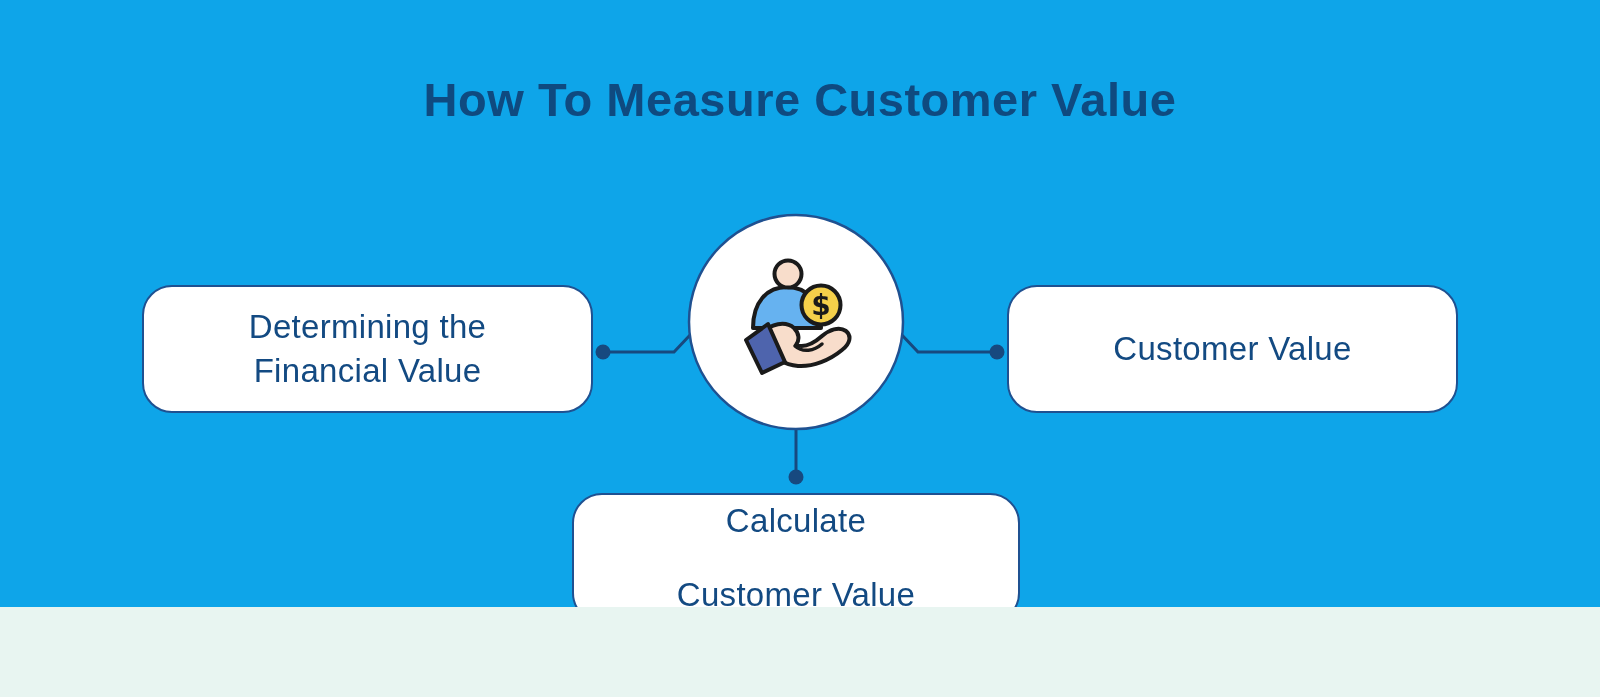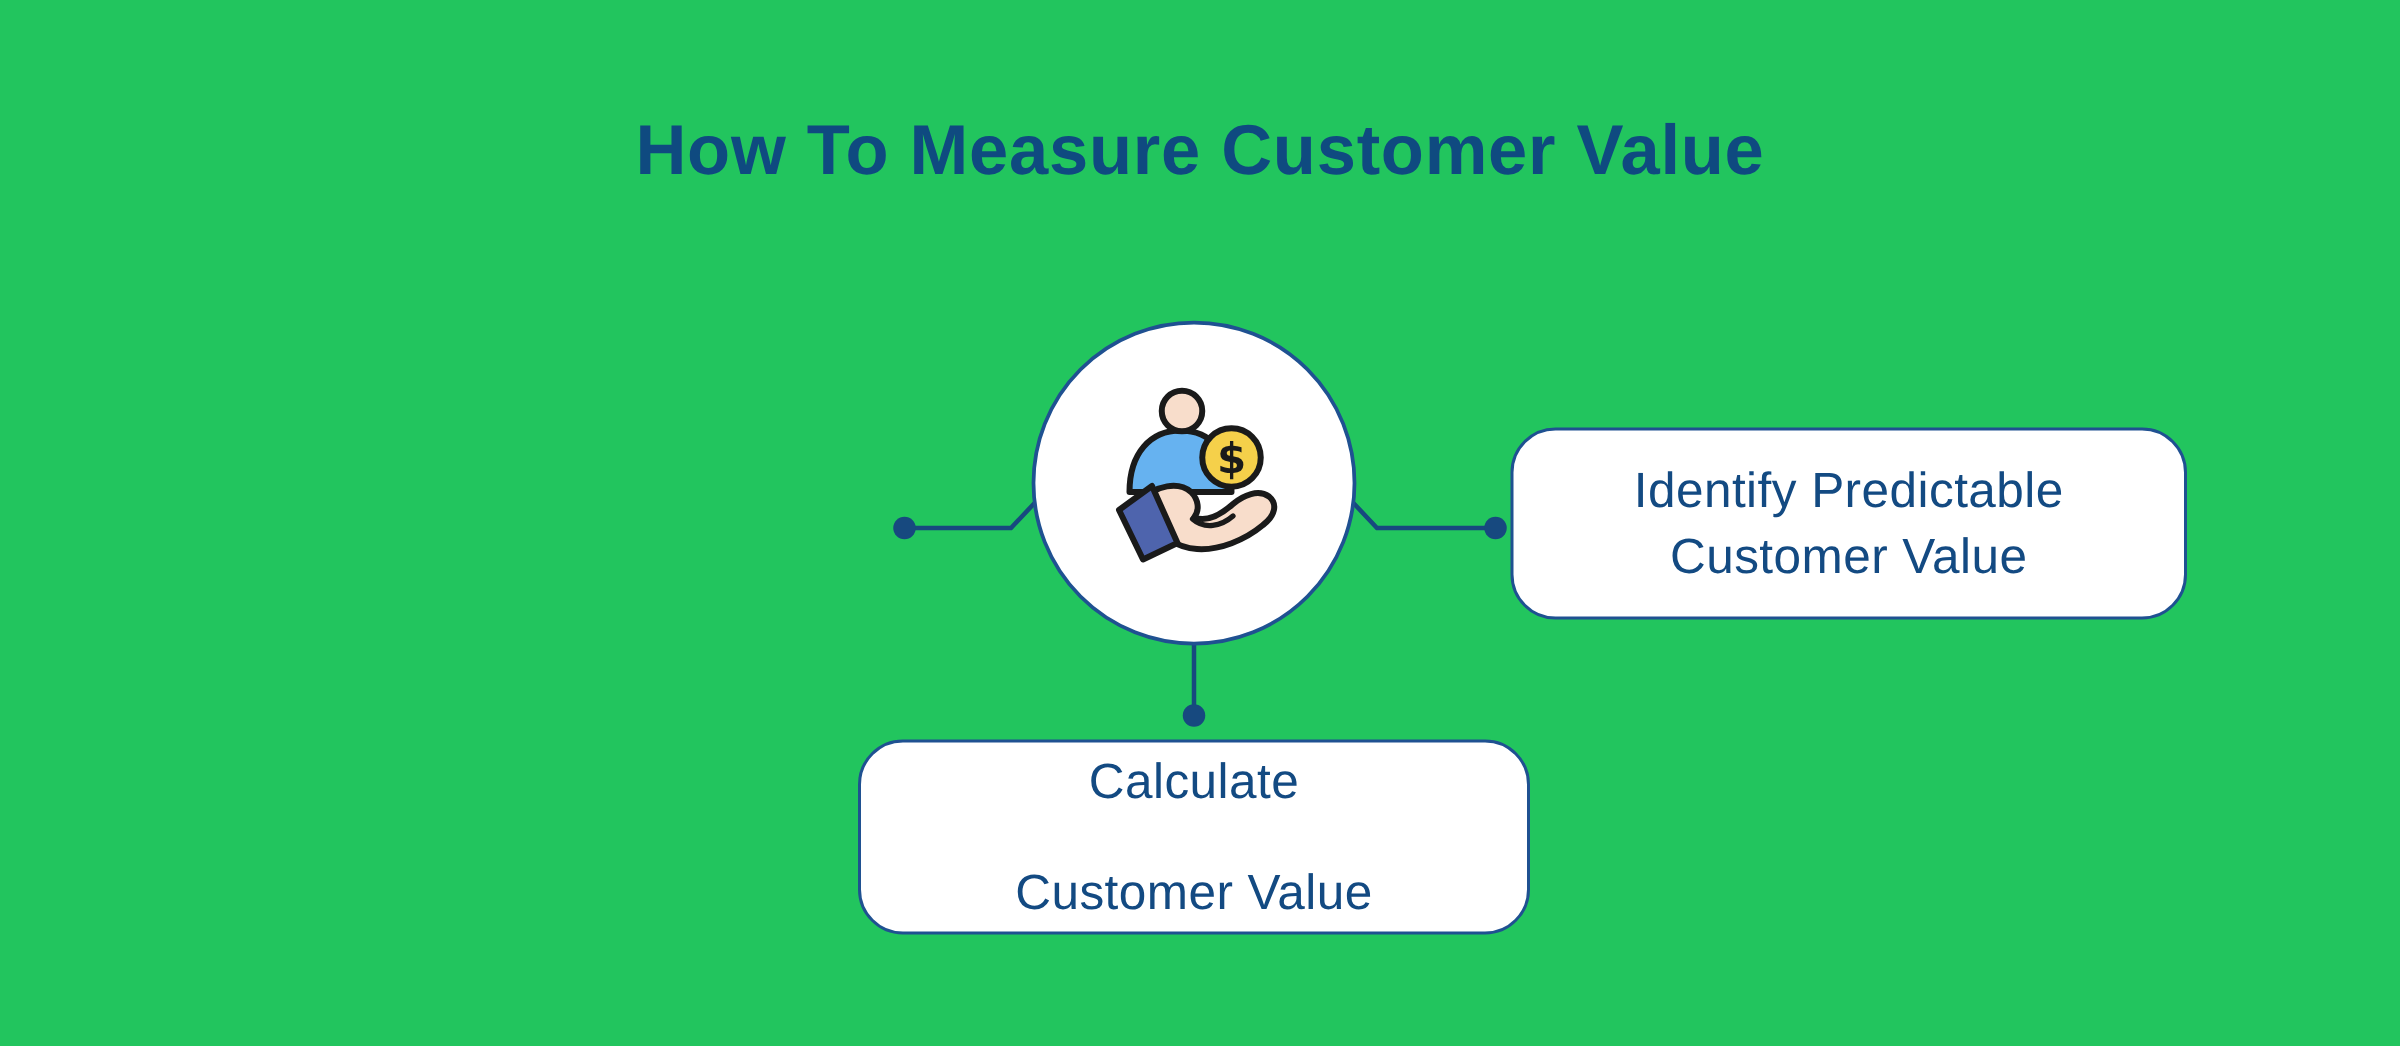--- a/index.html
+++ b/index.html
@@ -1,19 +1,19 @@
 <!DOCTYPE html>
 <html><head>
 <meta charset="utf-8">
 <style>
   html,body{margin:0;padding:0;background:#e8f5f1;}
   .canvas{
     position:relative;
-    width:1600px;height:697px;
-    background:#22c55e;
+    width:1600px;height:607px;
+    background:#0ea5e9;
     font-family:"Liberation Sans", sans-serif;
     overflow:hidden;
   }
   .title{
     position:absolute;
     top:72px;left:0;width:1600px;
     text-align:center;
     font-size:47px;
     font-weight:bold;
     letter-spacing:0.5px;
@@ -80,23 +80,26 @@
       <path d="M19,80 C27,69 43,67 51,74 C56,79 57,86 53,91
                C61,94 70,90 79,82 C86,76 96,72 103,77
                C109,82 107,90 99,96 C87,106 70,113 55,112
                C41,111 30,103 24,94 Z" fill="#f8ddcb" stroke="#1a1a1a" stroke-width="4" stroke-linejoin="round"></path>
       <path d="M52,92 C60,99 71,97 79,90" fill="none" stroke="#1a1a1a" stroke-width="3.5" stroke-linecap="round"></path>
 
       <path d="M3,86 L25,70 L42,108 L19,119 Z" fill="#4e64ad" stroke="#1a1a1a" stroke-width="4" stroke-linejoin="round"></path>
     </g>
   </svg>
 
+  <div class="node-box box-left">
+    <span>Determining the</span>
+    <span>Financial Value</span>
+  </div>
 
   <div class="node-box box-right">
-    <span>Identify Predictable</span>
     <span>Customer Value</span>
   </div>
 
   <div class="node-box box-bottom">
     <span>Calculate</span>
     <span>Customer Value</span>
   </div>
 
 </div>
 

